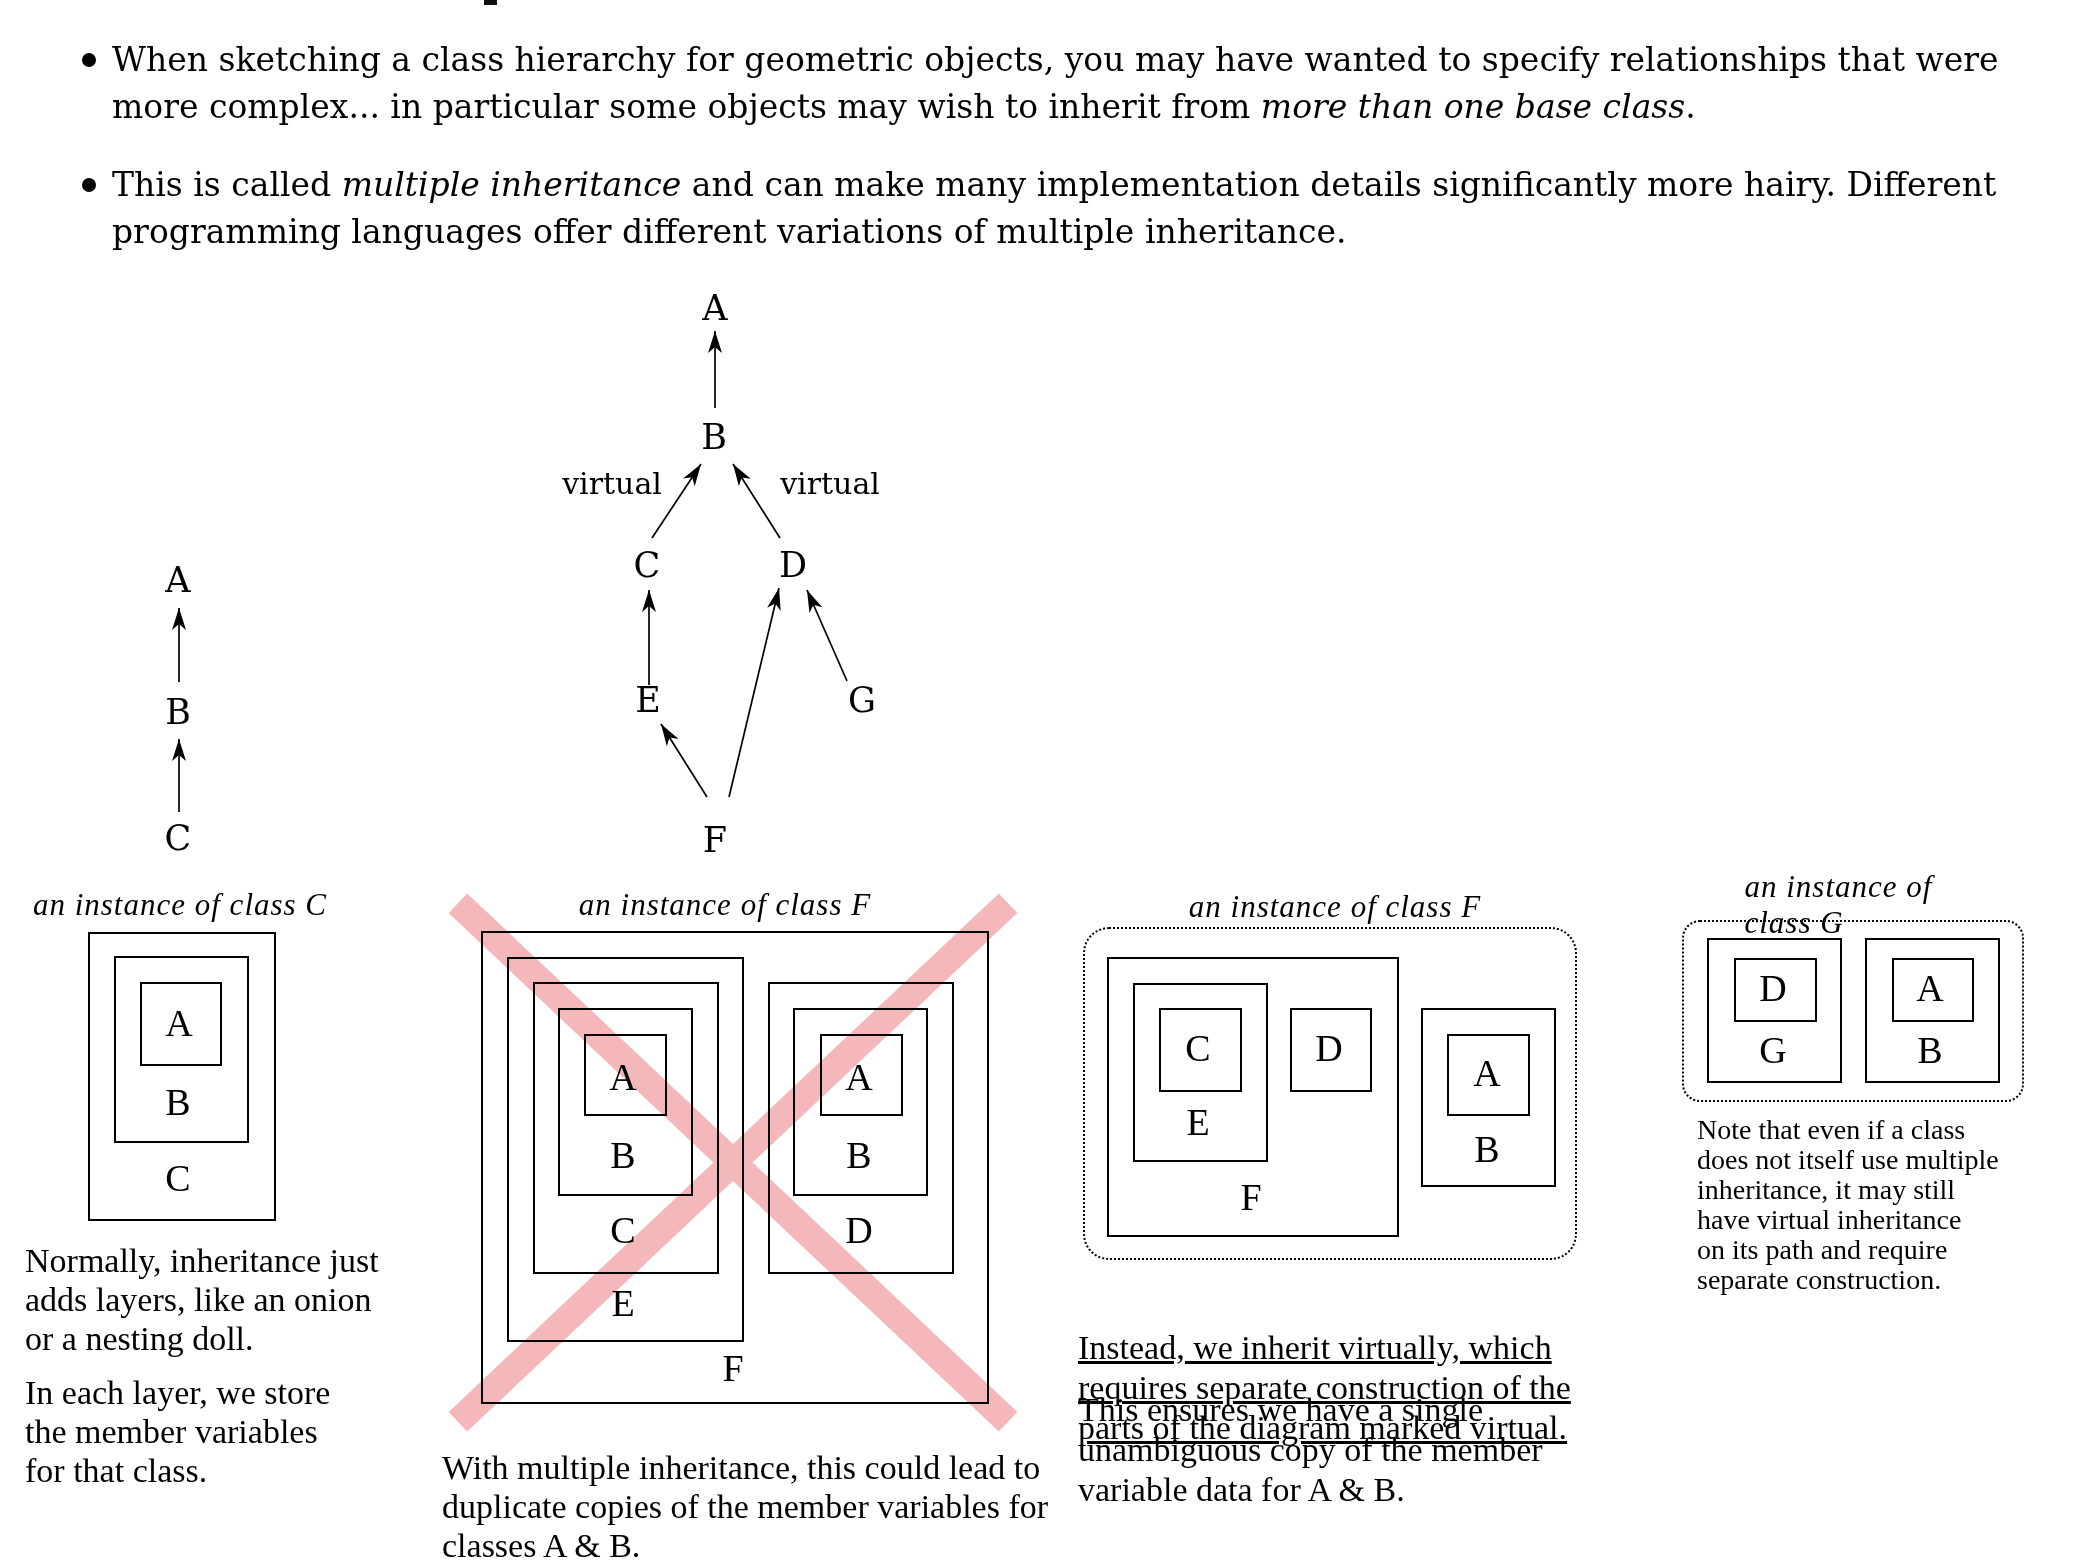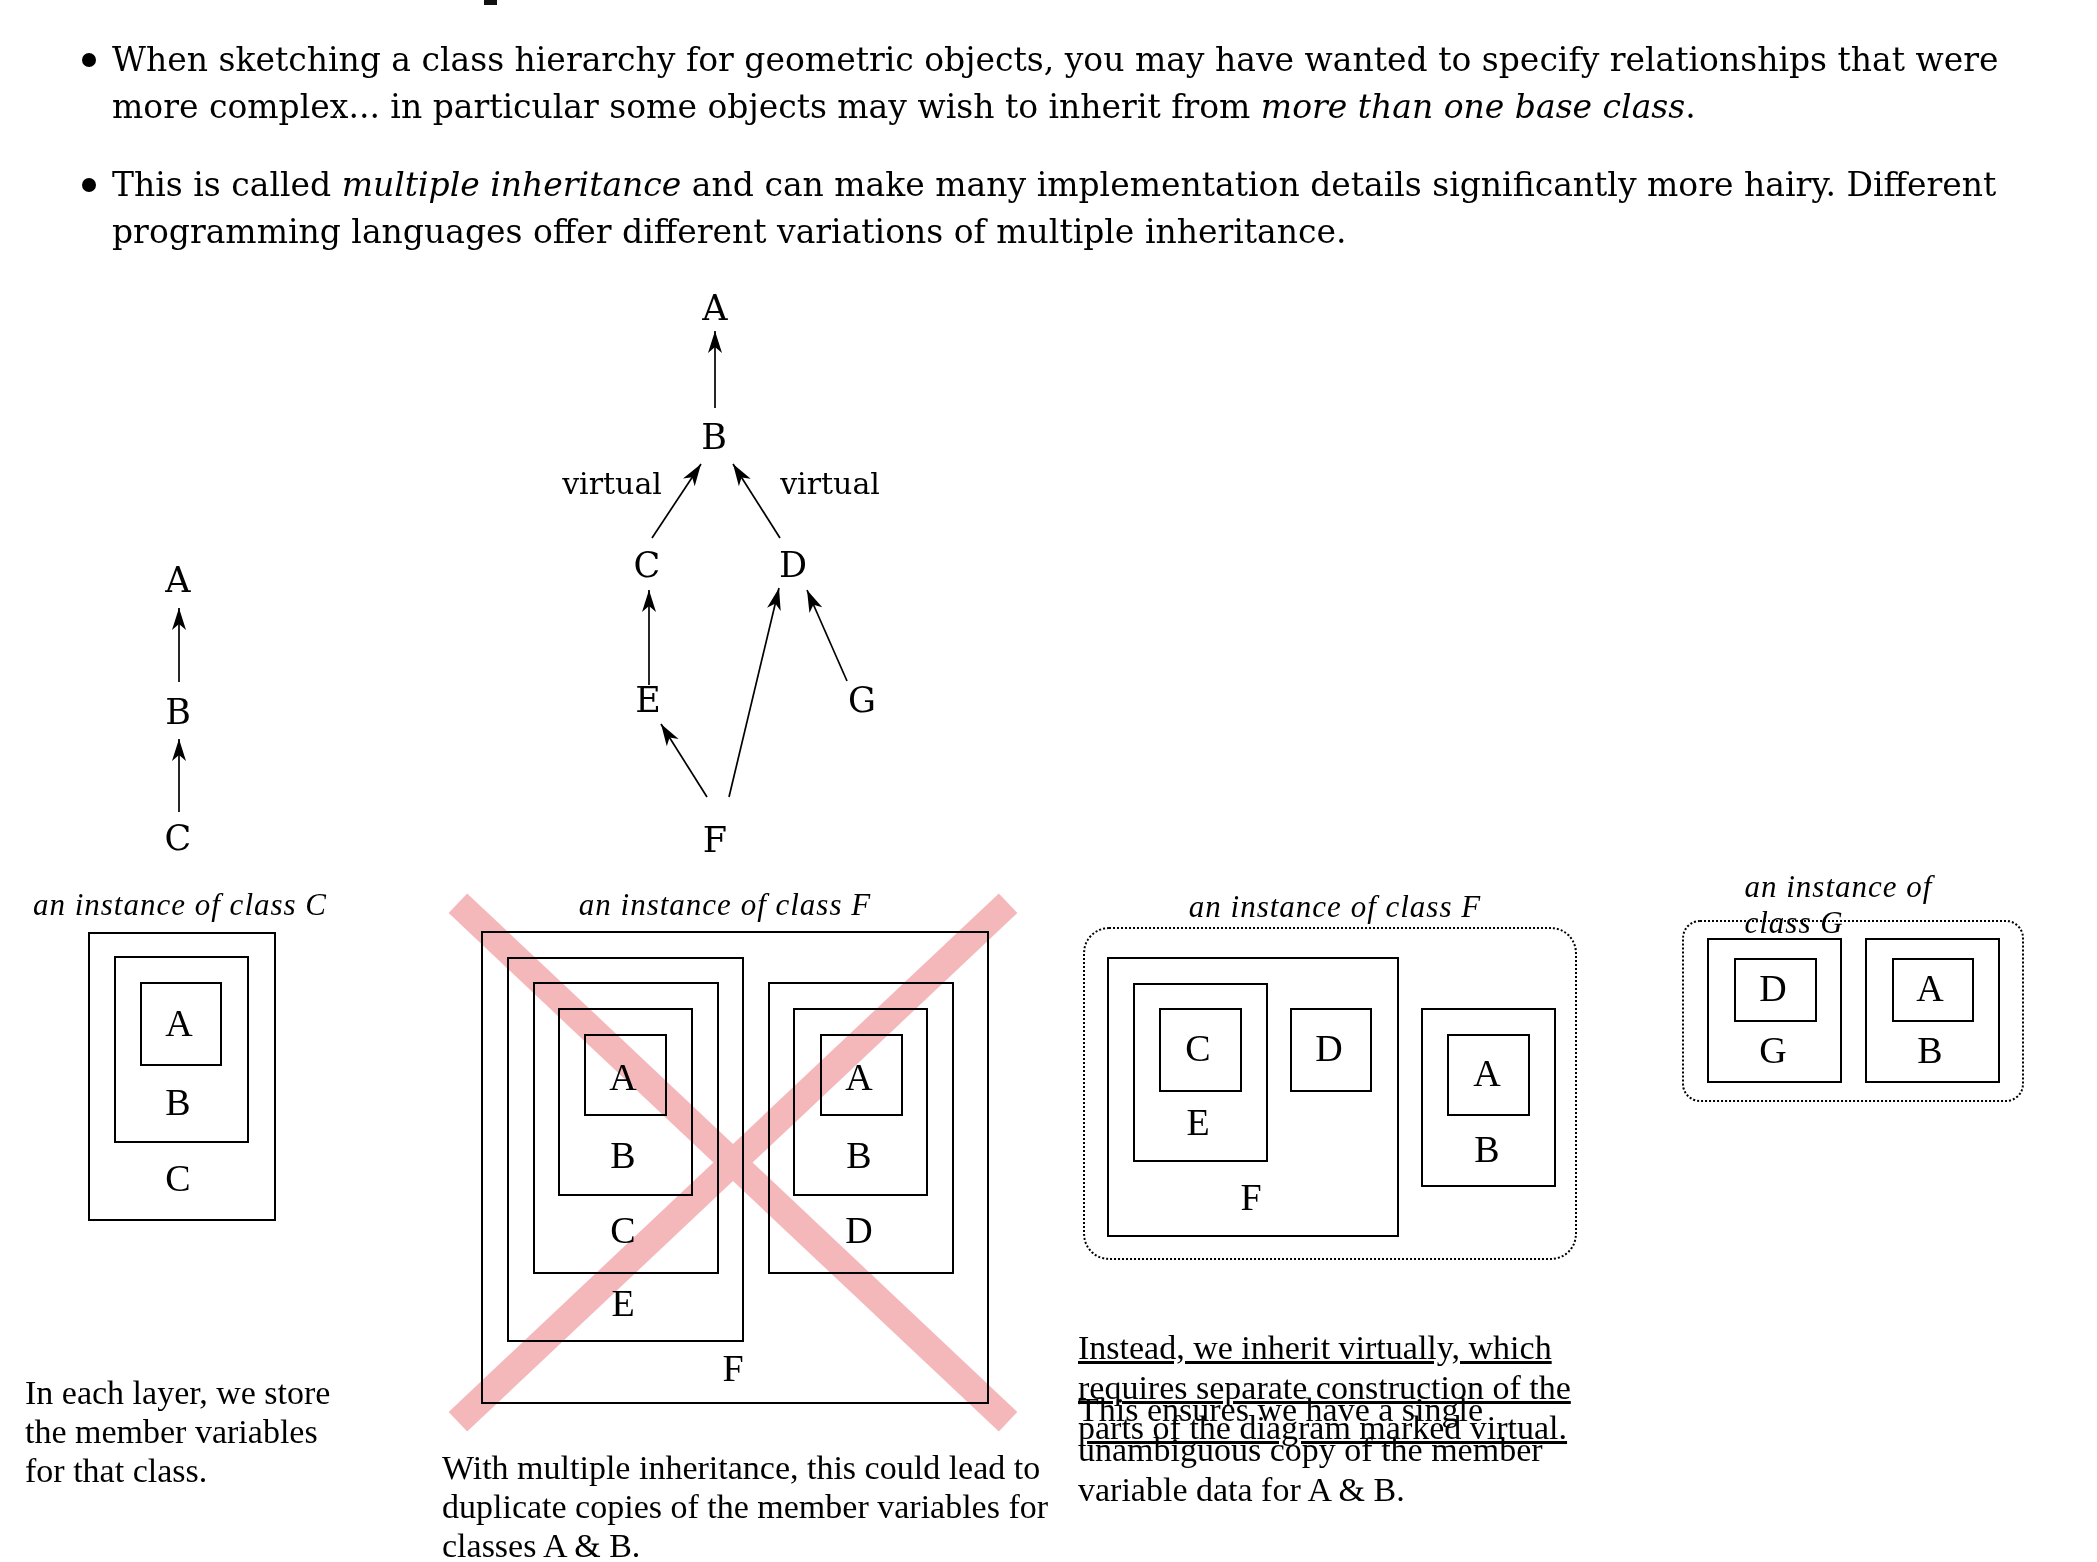--- a/index.html
+++ b/index.html
@@ -90,20 +90,23 @@
     </g>
   </svg>
 
   <div class="ititle" style="left:180px; top:905px;">an instance of class C</div>
   <div class="box" style="left:88px; top:932px; width:184px; height:285px;"></div>
   <div class="box" style="left:114px; top:956px; width:131px; height:183px;"></div>
   <div class="box" style="left:140px; top:982px; width:78px; height:80px;"></div>
   <div class="lbl" style="left:179px; top:1023px;">A</div>
   <div class="lbl" style="left:178px; top:1102px;">B</div>
   <div class="lbl" style="left:178px; top:1178px;">C</div>
+  <div class="cap" style="left:25px; top:1241px;">Normally, inheritance just
+adds layers, like an onion
+or a nesting doll.</div>
   <div class="cap" style="left:25px; top:1373px;">In each layer, we store
 the member variables
 for that class.</div>
 
   <div class="ititle" style="left:725px; top:905px;">an instance of class F</div>
   <div class="box" style="left:481px; top:931px; width:504px; height:469px;"></div>
   <div class="box" style="left:507px; top:957px; width:233px; height:381px;"></div>
   <div class="box" style="left:533px; top:982px; width:182px; height:288px;"></div>
   <div class="box" style="left:558px; top:1008px; width:131px; height:184px;"></div>
   <div class="box" style="left:584px; top:1034px; width:79px; height:78px;"></div>
@@ -146,14 +149,20 @@
   <div class="ititle" style="left:1862px; top:905px;">an instance of class G</div>
   <div class="dotted" style="left:1682px; top:920px; width:338px; height:178px; border-radius:18px;"></div>
   <div class="box" style="left:1707px; top:938px; width:131px; height:141px;"></div>
   <div class="box" style="left:1734px; top:958px; width:79px; height:60px;"></div>
   <div class="box" style="left:1865px; top:938px; width:131px; height:141px;"></div>
   <div class="box" style="left:1892px; top:958px; width:78px; height:60px;"></div>
   <div class="lbl" style="left:1773px; top:988px;">D</div>
   <div class="lbl" style="left:1773px; top:1050px;">G</div>
   <div class="lbl" style="left:1930px; top:988px;">A</div>
   <div class="lbl" style="left:1930px; top:1050px;">B</div>
+  <div class="cap cap4" style="left:1697px; top:1115px;">Note that even if a class
+does not itself use multiple
+inheritance, it may still
+have virtual inheritance
+on its path and require
+separate construction.</div>
 
 </div>
 
 </body></html>

